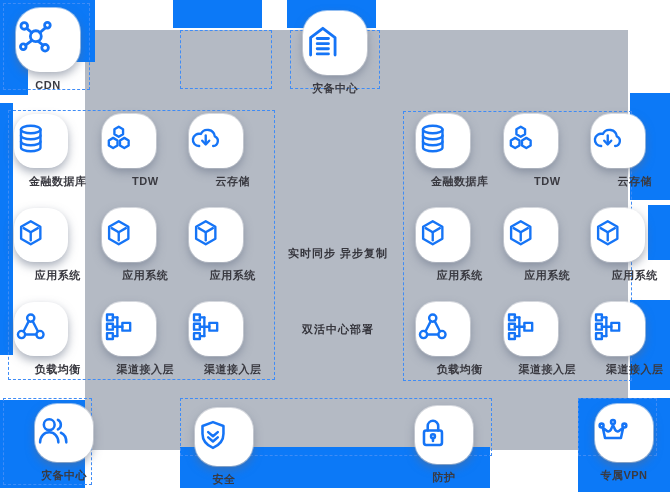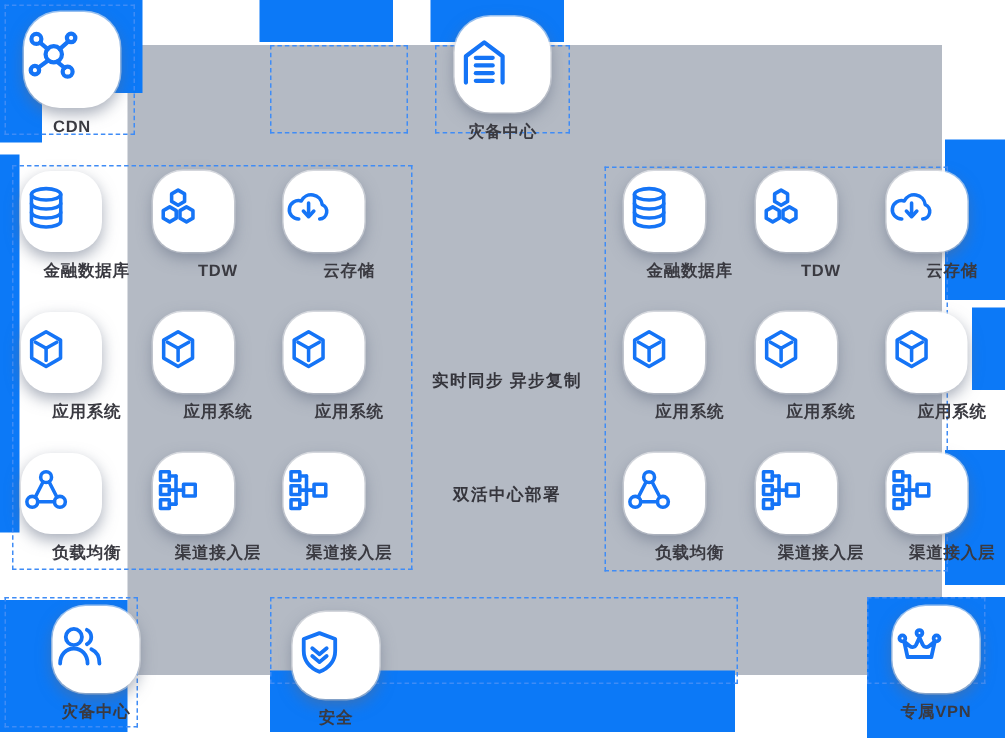--- a/index.html
+++ b/index.html
@@ -375,20 +375,31 @@
   <div class="node bottom bn1">
     <div class="card">
       <span class="icon"><svg viewBox="0 0 24 24" fill="none" stroke="currentColor" stroke-width="1.7" stroke-linecap="round" stroke-linejoin="round">
             <path d="M12 3.4l7 2.6v5.2c0 4.6-3 7.7-7 9.4-4-1.7-7-4.8-7-9.4V6z"></path>
             <path d="M8.8 10.1l3.2 2.7 3.2-2.7"></path>
             <path d="M8.8 13.6l3.2 2.7 3.2-2.7"></path>
           </svg></span>
     </div>
     <div class="node-label">安全</div>
   </div>
+  <div class="node bottom bn3">
+    <div class="card">
+      <span class="icon"><svg viewBox="0 0 24 24" fill="none" stroke="currentColor" stroke-width="1.7" stroke-linecap="round" stroke-linejoin="round">
+            <rect x="6" y="10.4" width="12" height="9.6" rx="1.4"></rect>
+            <path d="M8.5 10.4V7.4a3.5 3.5 0 0 1 7 0v3"></path>
+            <circle cx="12" cy="14.2" r="1.3"></circle>
+            <line x1="12" y1="15.5" x2="12" y2="17.4"></line>
+          </svg></span>
+    </div>
+    <div class="node-label">防护</div>
+  </div>
   <div class="node bottom bn4">
     <div class="card">
       <span class="icon"><svg viewBox="0 0 24 24" fill="none" stroke="currentColor" stroke-width="1.7" stroke-linecap="round" stroke-linejoin="round">
             <path d="M5.2 9.8l2.6 2.1c.9.7 2.2.4 2.7-.6L12 8l1.5 3.3c.5 1 1.8 1.3 2.7.6l2.6-2.1-1.5 6.9H6.7z"></path>
             <circle cx="4.4" cy="8.4" r="1.3"></circle>
             <circle cx="19.6" cy="8.4" r="1.3"></circle>
             <circle cx="12" cy="6" r="1.3"></circle>
           </svg></span>
     </div>
     <div class="node-label">专属VPN</div>

